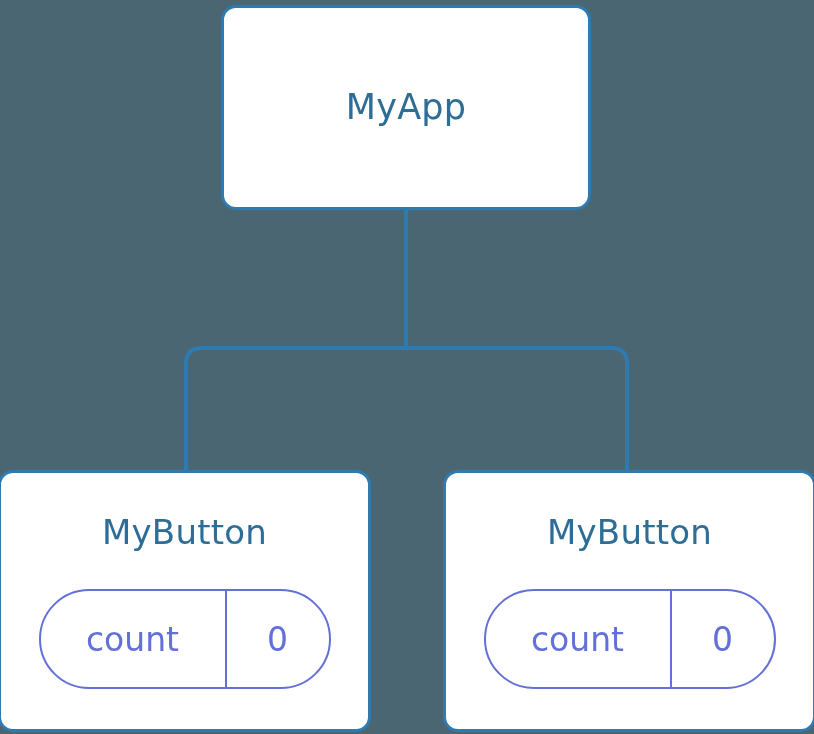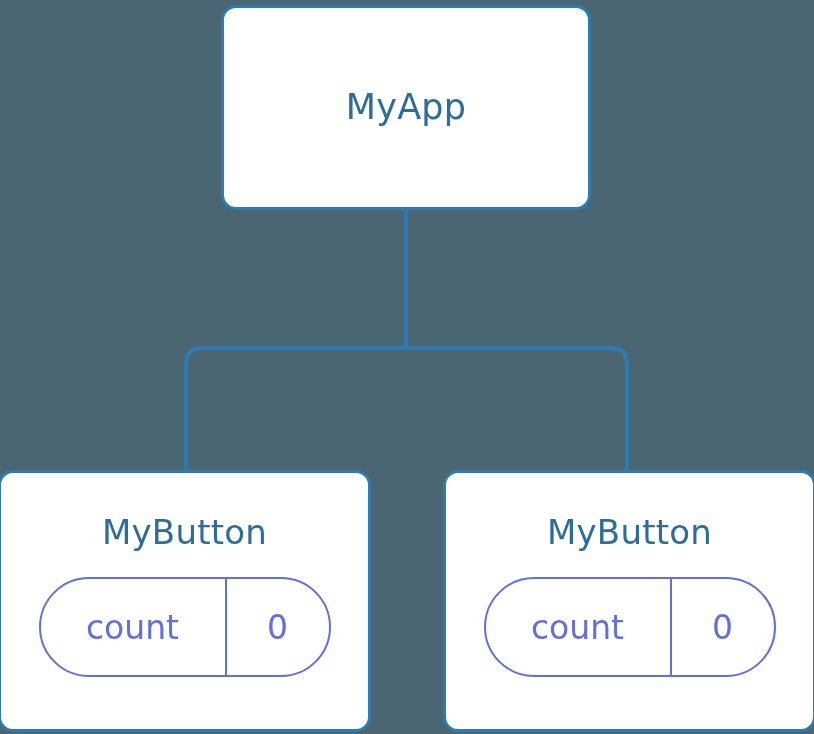--- a/index.html
+++ b/index.html
@@ -60,21 +60,21 @@
     font-size: 34px;
     font-weight: 400;
     line-height: 1;
     letter-spacing: 0.2px;
     white-space: nowrap;
   }
   .node-root .node-title { font-size: 35px; }
 
   
   .state-pill {
-    margin-top: 28px;
+    margin-top: 40px;
     box-sizing: border-box;
     height: 100px;
     border: 2px solid #6370d8;
     border-radius: 52px;
     display: flex;
     align-items: stretch;
     background: #ffffff;
     overflow: hidden;
   }
   .pill-key {

